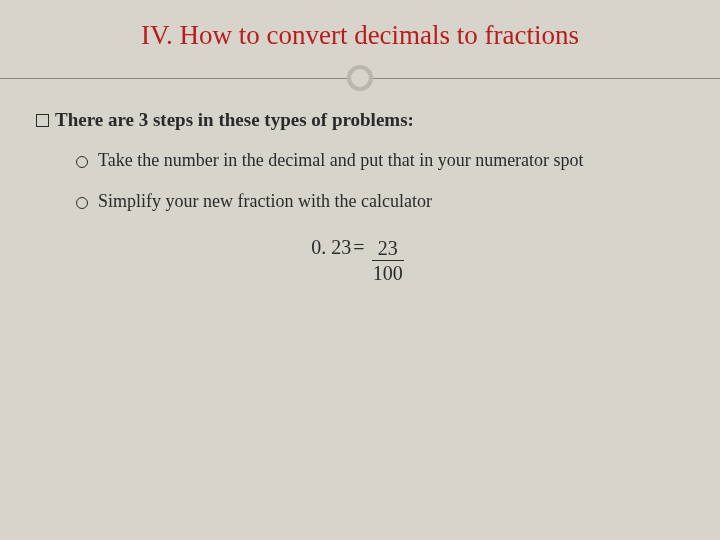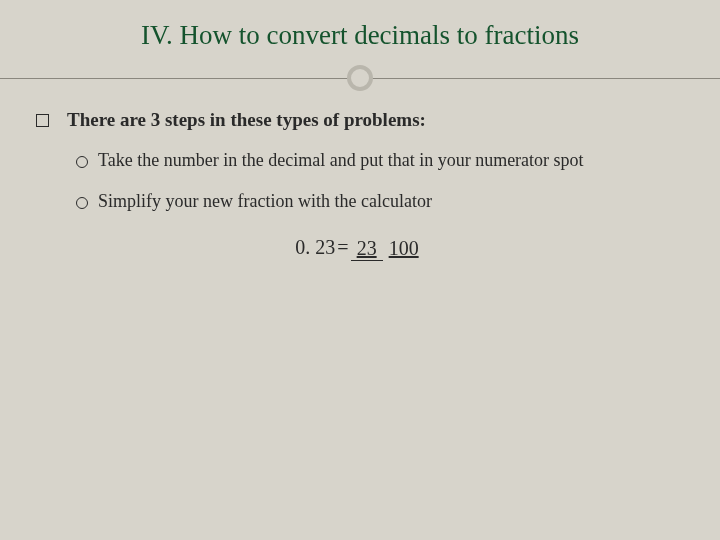--- a/index.html
+++ b/index.html
@@ -11,21 +11,21 @@
     position: relative;
     overflow: hidden;
   }
   .slide {
     padding: 20px 36px 0 36px;
   }
   .title {
     font-size: 27px;
     font-weight: 400;
     text-align: center;
-    color: #14532d;
+    color: #b91c1c;
     margin-bottom: 14px;
   }
   .hr-wrap {
     position: relative;
     height: 26px;
     margin-bottom: 18px;
   }
   .hr-line {
     position: absolute;
     top: 50%;
@@ -44,21 +44,21 @@
     border: 4px solid #b9b6ac;
     border-radius: 50%;
     background: #d7d4cb;
   }
   .intro {
     font-size: 19px;
     font-weight: 700;
     margin-bottom: 4px;
     display: flex;
     align-items: baseline;
-    gap: 16px;
+    gap: 4px;
   }
   .square-bullet {
     display: inline-block;
     width: 13px;
     height: 13px;
     border: 1.5px solid #2a2a2a;
     margin-right: 2px;
     flex-shrink: 0;
     position: relative;
     top: 1px;
@@ -91,24 +91,23 @@
     text-align: center;
     font-size: 20px;
   }
   .example-row {
     display: inline-flex;
     align-items: flex-start;
   }
   .eq-symbol { padding: 0 2px; }
   .fraction {
     display: inline-flex;
-    flex-direction: row;
+    flex-direction: column;
     align-items: center;
     line-height: 1.2;
-    text-decoration: underline;
   }
   .fraction .num {
     border-bottom: 1.3px solid #2a2a2a;
     padding: 0 6px;
   }
   .fraction .den {
     padding: 0 6px;
   }
 </style>
 </head>

